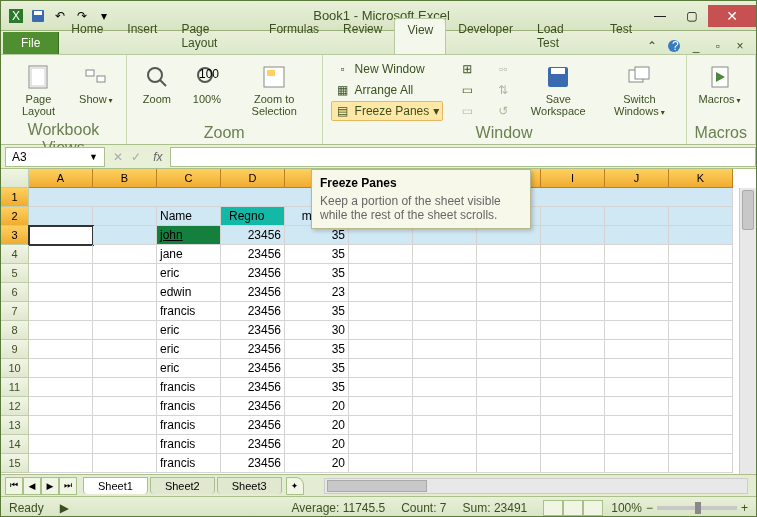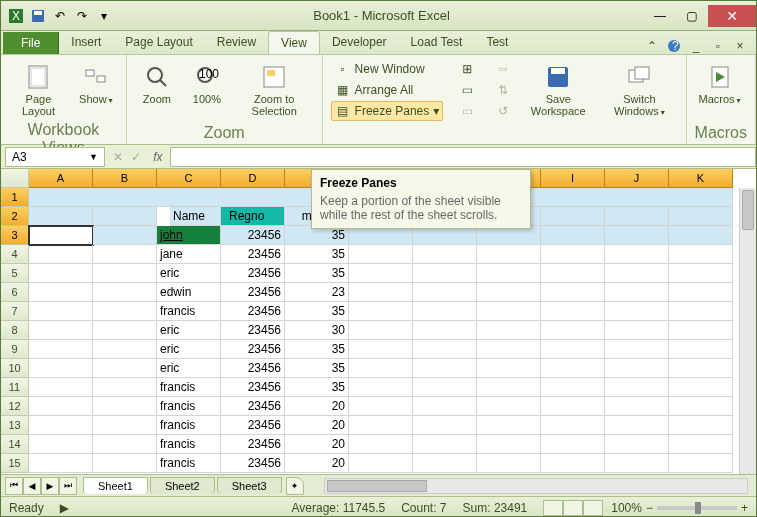--- a/index.html
+++ b/index.html
@@ -91,22 +91,24 @@
   <div class="winbtns">
     <div class="winbtn">—</div>
     <div class="winbtn">▢</div>
     <div class="winbtn close">✕</div>
   </div>
 </div>
 
 <div class="ribbon-tabs">
   <div class="file-tab">File</div>
   <div id="rtabs" style="display: flex;">
+      <div class="rtab">Home</div>
       <div class="rtab">Insert</div>
       <div class="rtab">Page Layout</div>
+      <div class="rtab">Formulas</div>
       <div class="rtab">Review</div>
       <div class="rtab active">View</div>
       <div class="rtab">Developer</div>
       <div class="rtab">Load Test</div>
       <div class="rtab">Test</div>
     </div>
   <div class="ribbon-help">
     <div class="helpicon">⌃</div>
     <div class="helpicon">
         <svg width="14" height="14">
@@ -233,20 +235,21 @@
         <div class="icon">
             <svg width="26" height="26">
               <rect x="3" y="6" width="14" height="12" fill="#fff" stroke="#888"></rect>
               <rect x="9" y="3" width="14" height="12" fill="#fff" stroke="#888"></rect>
             </svg>
           </div>
         <div class="lbl dropdown-arrow">Switch
 Windows</div>
       </div>
     </div>
+    <div class="group-label">Window</div>
   </div>
 
   <div class="group">
     <div class="group-body">
       <div class="bigbtn">
         <div class="icon">
             <svg width="26" height="26">
               <rect x="5" y="3" width="16" height="20" fill="#fff" stroke="#888"></rect>
               <polygon points="9,8 9,18 18,13" fill="#4a8a3a"></polygon>
             </svg>
@@ -281,21 +284,21 @@
       <div class="hdr sel">G</div>
       <div class="hdr sel">H</div>
       <div class="hdr sel">I</div>
       <div class="hdr sel">J</div>
       <div class="hdr sel">K</div>
       <div class="rowhdr sel">1</div>
       <div class="merged-title">CAT 1 MARKS</div>
       <div class="rowhdr sel">2</div>
       <div class="cell" style="background: rgb(208, 232, 244);"></div>
       <div class="cell" style="background: rgb(208, 232, 244);"></div>
-      <div class="cell" style="background: rgb(208, 232, 244); margin-left: 13px;">Name</div>
+      <div class="cell" style="background: rgb(208, 232, 244);">Name</div>
       <div class="cell num" style="background: #14b8a6; text-align: left; padding-left: 8px;">Regno</div>
       <div class="cell" style="background: rgb(208, 232, 244); text-align: right;">mark/50</div>
       <div class="cell" style="background: rgb(208, 232, 244);"></div>
       <div class="cell" style="background: rgb(208, 232, 244);"></div>
       <div class="cell" style="background: rgb(208, 232, 244);"></div>
       <div class="cell" style="background: rgb(208, 232, 244);"></div>
       <div class="cell" style="background: rgb(208, 232, 244);"></div>
       <div class="cell" style="background: rgb(208, 232, 244);"></div>
       <div class="rowhdr sel">3</div>
       <div class="cell activecell" style="background: rgb(208, 232, 244);"></div>

